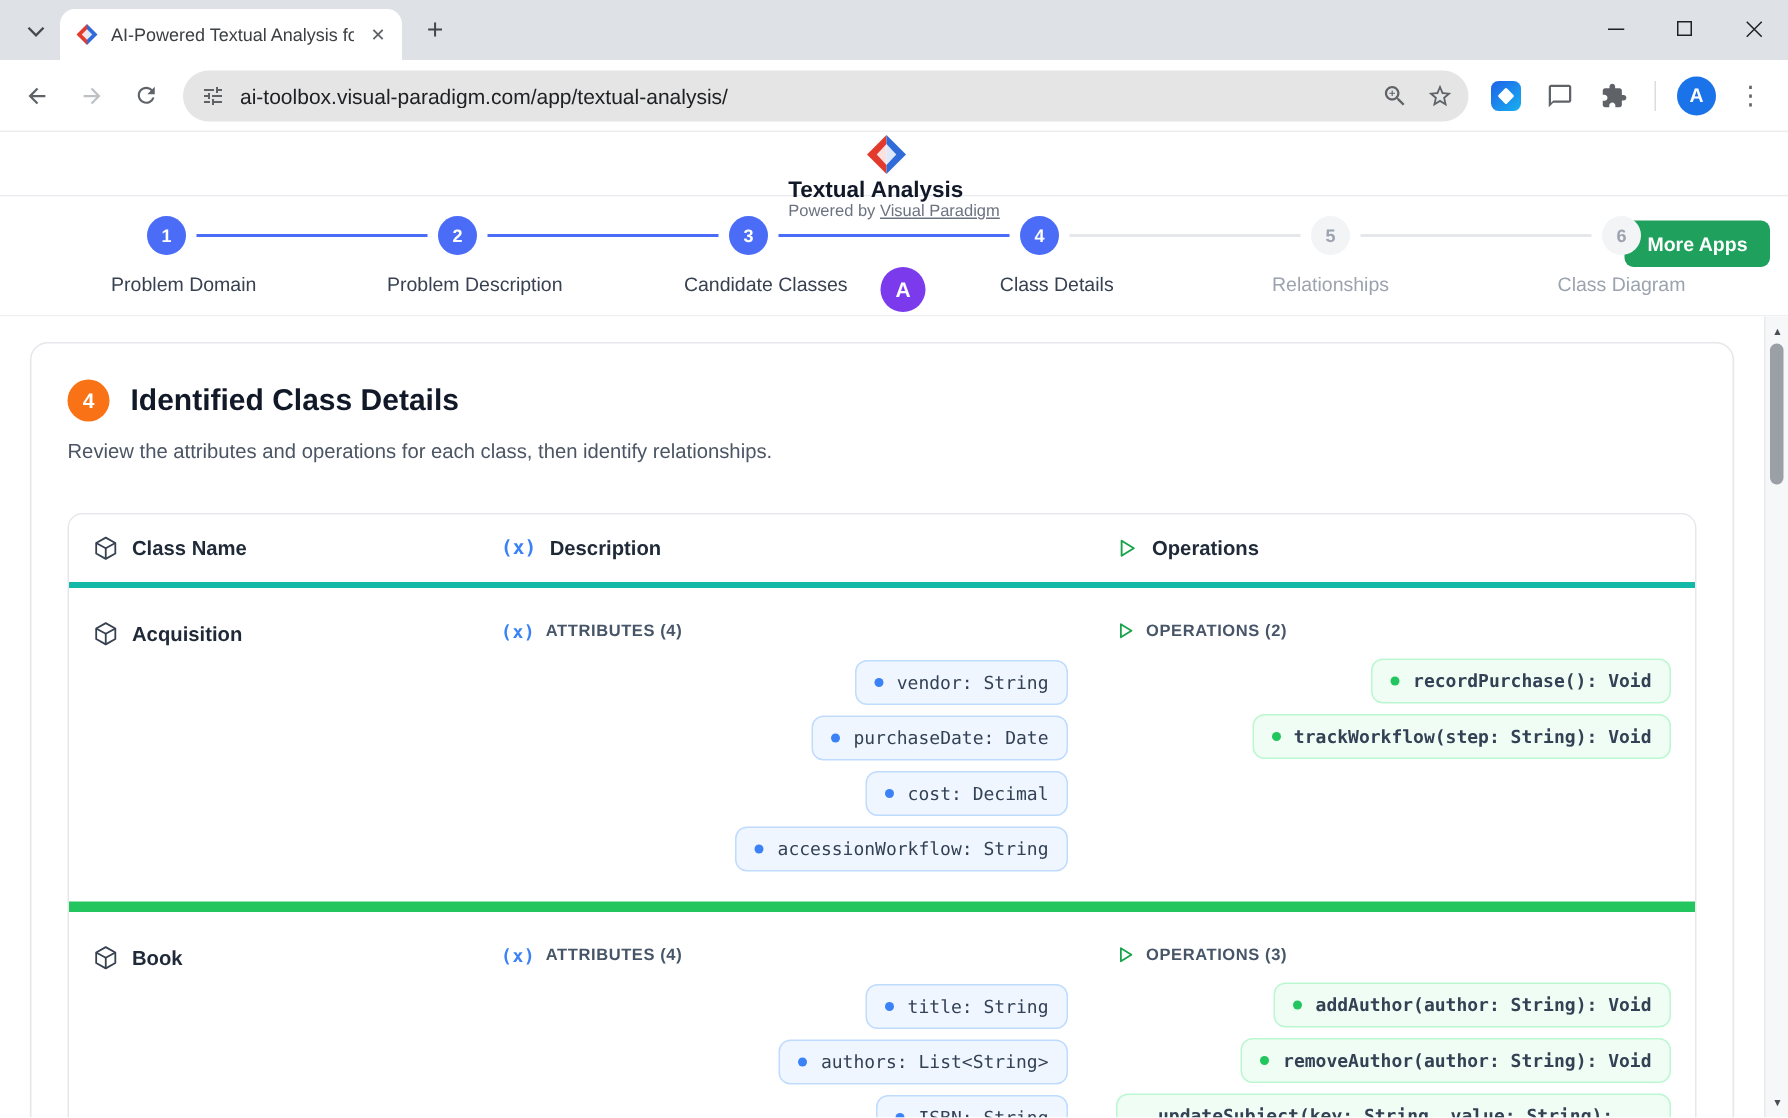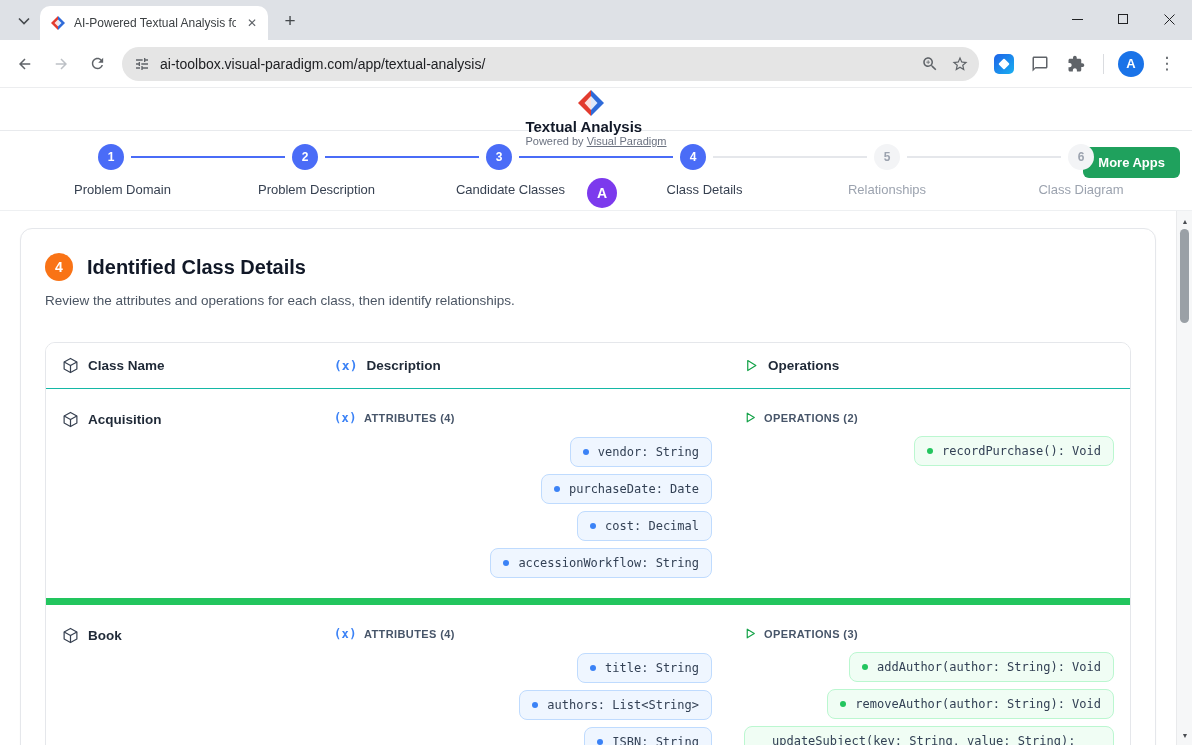--- a/index.html
+++ b/index.html
@@ -74,34 +74,34 @@
   .card { margin:17px 36px 0 20px; border:1px solid #E5E7EB; border-radius:12px;
     background:#fff; padding:24px 24px 0; box-shadow:0 1px 2px rgba(0,0,0,.04); }
   .card-title-row { display:flex; align-items:center; gap:14px; }
   .step-badge { width:28px; height:28px; border-radius:50%; background:#F97316; color:#fff;
     font-weight:700; font-size:14px; display:flex; align-items:center; justify-content:center; }
   .card-title { font-size:20px; font-weight:700; color:#111827; }
   .card-sub { margin-top:12px; font-size:13.5px; color:#4B5563; }
 
   .table { margin-top:34px; border:1px solid #E5E7EB; border-radius:10px; overflow:hidden; }
   .t-head { display:grid; grid-template-columns:272px 410px 1fr; padding:14px 16px;
-    border-bottom:1px solid #14b8a6; background:#fff; }
+    border-bottom:4px solid #14b8a6; background:#fff; }
   .t-head-cell { display:flex; align-items:center; gap:9px; font-size:13.5px; font-weight:700; color:#1F2937; }
   .t-row { display:grid; grid-template-columns:272px 410px 1fr; padding:16px 16px 20px;
     border-bottom:7px solid #22c55e; }
   .class-cell { display:flex; align-items:center; gap:9px; font-size:13.5px; font-weight:700;
     color:#1F2937; align-self:start; padding-top:6px; }
   .col-label { display:flex; align-items:center; gap:7px; font-size:11px; font-weight:700;
     letter-spacing:.4px; color:#475569; margin:6px 0 12px; }
   .chips { display:flex; flex-direction:column; gap:7px;align-items:flex-end; }
   .attr-col .chips { padding-right:32px; }
   .chip { display:flex; align-items:center; gap:9px; border-radius:8px; padding:7px 12px;
     font-family:"DejaVu Sans Mono", monospace; font-size:12px; color:#334155; }
   .chip.attr { background:#EFF6FF; border:1px solid #BFDBFE; }
-  .chip.op   { background:#F0FDF4; border:1px solid #BBF7D0; }
+  .chip.op   { background:#F0FDF4; border:1px solid #BBF7D0;font-weight:bold; }
   .dot { width:6px; height:6px; border-radius:50%; flex:none; }
   .chip.attr .dot { background:#3B82F6; }
   .chip.op .dot   { background:#22C55E; }
   .var-icon { font-family:"DejaVu Sans Mono",monospace; color:#3B82F6; font-size:12px; font-weight:700; }
   .t-head .var-icon { font-size:13px; }
 
   
   .scrollbar { position:absolute; top:0; right:0; width:16px; height:534px;
     background:#F6F7F8; border-left:1px solid #E9EAEC; }
   .sb-arrow { position:absolute; left:0; width:16px; height:16px; display:flex;
@@ -324,20 +324,24 @@
             <svg width="13" height="13" viewBox="0 0 24 24" fill="none" stroke="#16A34A" stroke-width="2.2" stroke-linejoin="round">
                 <polygon points="6,4 19,12 6,20"></polygon>
               </svg>
             <span>OPERATIONS (2)</span>
           </div>
           <div class="chips">
             <div class="chip op">
                 <span class="dot"></span>
                 <span>recordPurchase(): Void</span>
               </div>
+            <div class="chip op">
+                <span class="dot"></span>
+                <span>trackWorkflow(step: String): Void</span>
+              </div>
           </div>
         </div>
       </div>
 
       <div class="t-row">
         <div class="class-cell">
           <svg width="17" height="17" viewBox="0 0 24 24" fill="none" stroke="#374151" stroke-width="1.7" stroke-linejoin="round">
               <path d="M12 2 21 7 V17 L12 22 3 17 V7 Z"></path>
               <path d="M3 7 L12 12 21 7"></path>
               <path d="M12 12 V22"></path>

